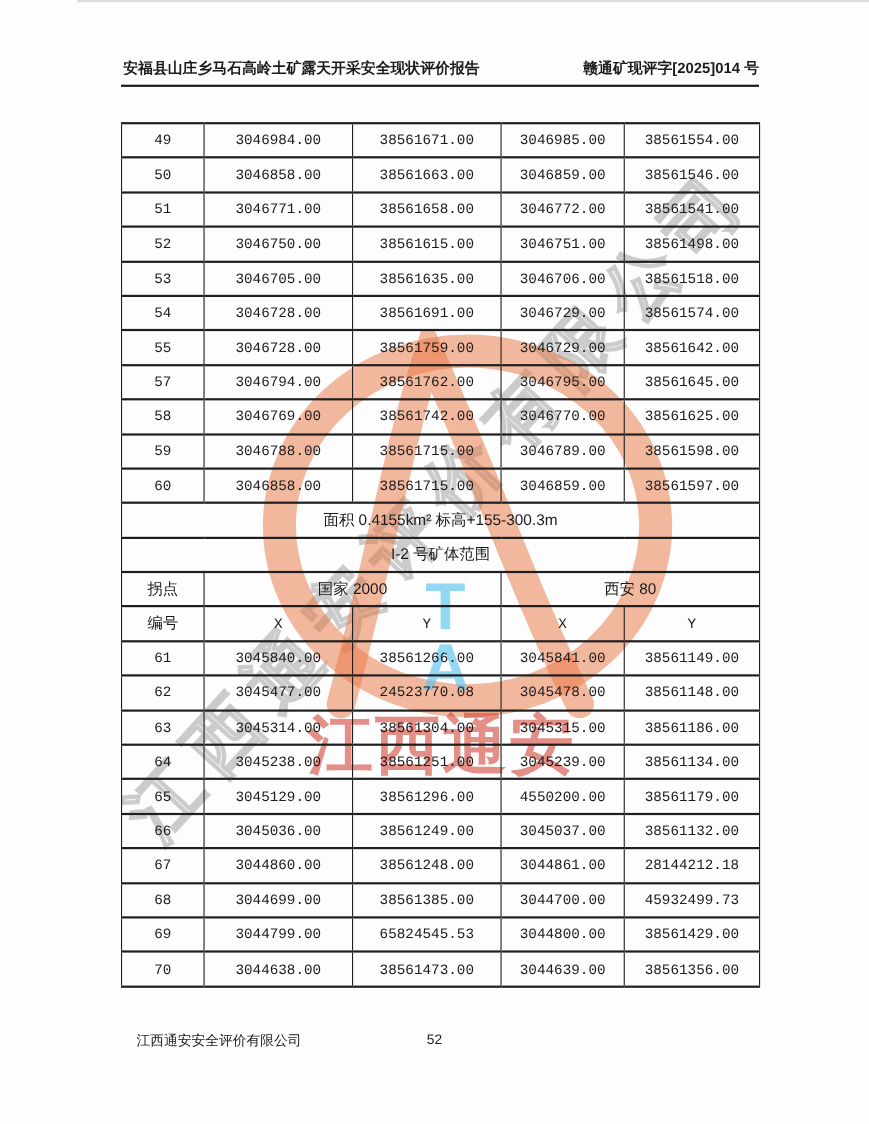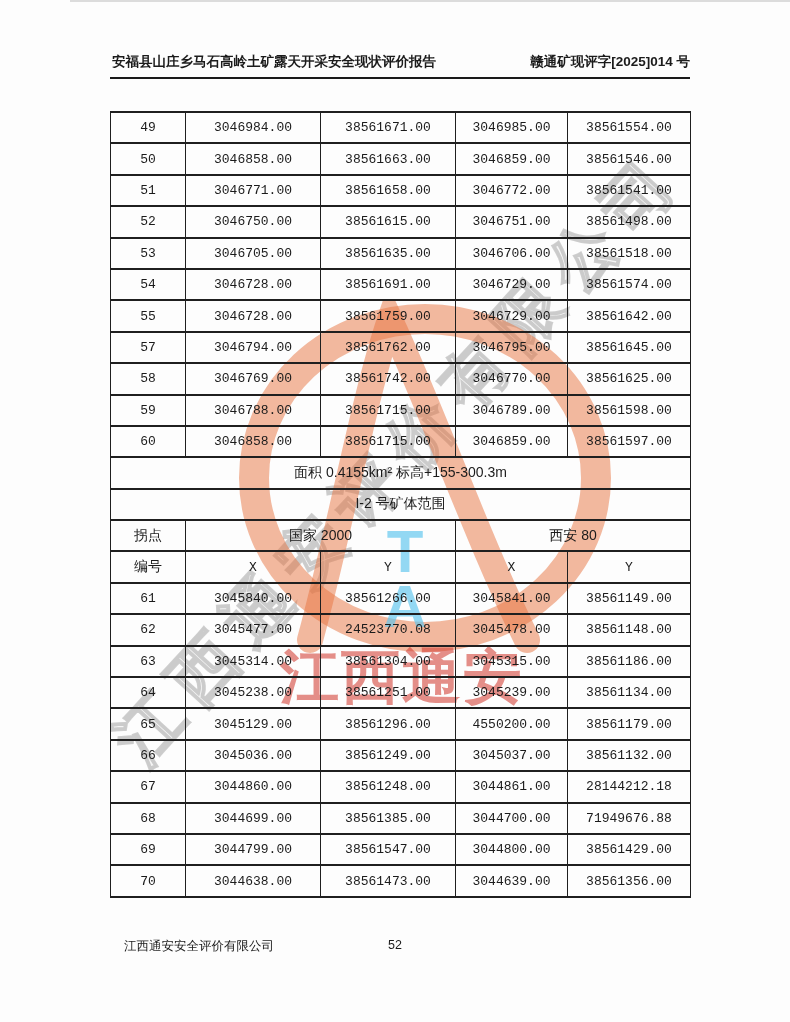--- a/index.html
+++ b/index.html
@@ -214,26 +214,26 @@
           <td class="num">3044860.00</td>
           <td class="num">38561248.00</td>
           <td class="num">3044861.00</td>
           <td class="num">28144212.18</td>
         </tr>
         <tr>
           <td class="num">68</td>
           <td class="num">3044699.00</td>
           <td class="num">38561385.00</td>
           <td class="num">3044700.00</td>
-          <td class="num">71949676.88</td>
+          <td class="num">45932499.73</td>
         </tr>
         <tr>
           <td class="num">69</td>
           <td class="num">3044799.00</td>
-          <td class="num">38561547.00</td>
+          <td class="num">65824545.53</td>
           <td class="num">3044800.00</td>
           <td class="num">38561429.00</td>
         </tr>
         <tr>
           <td class="num">70</td>
           <td class="num">3044638.00</td>
           <td class="num">38561473.00</td>
           <td class="num">3044639.00</td>
           <td class="num">38561356.00</td>
         </tr>

